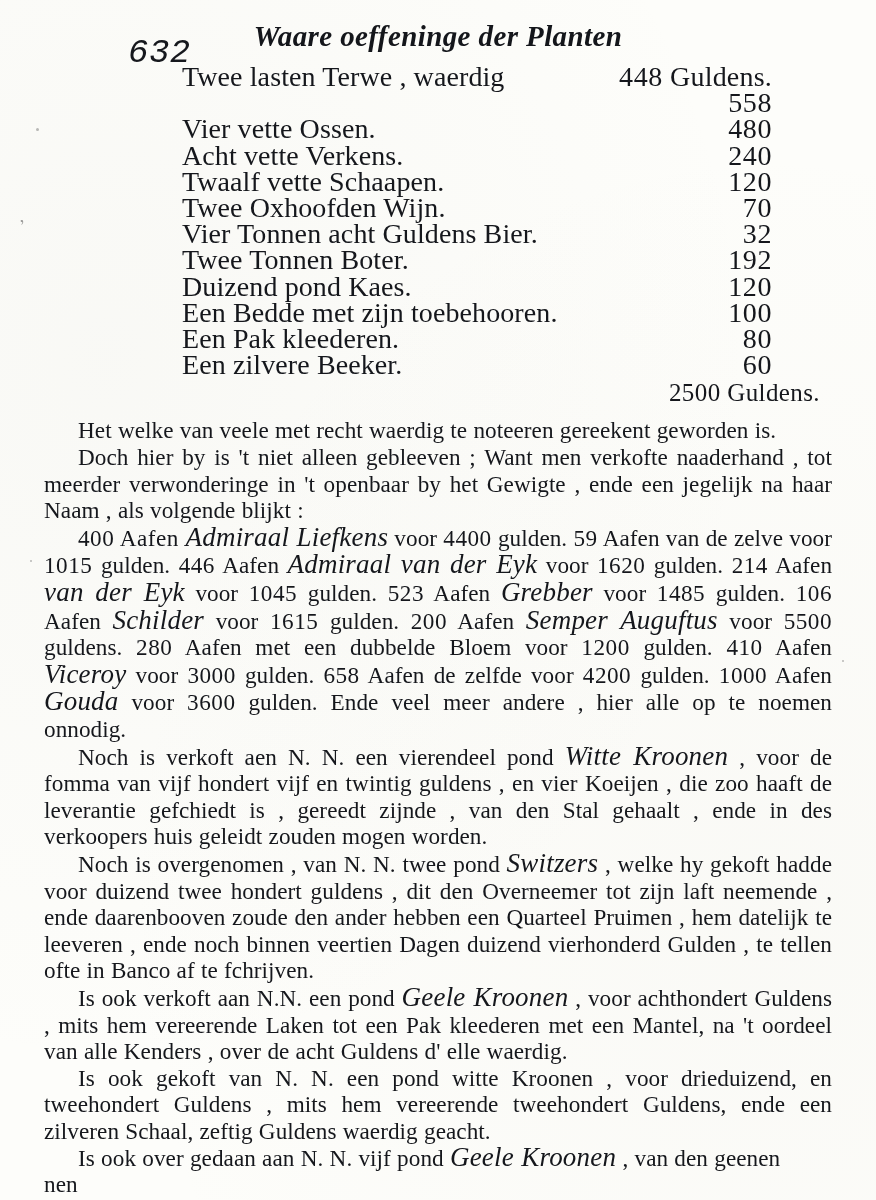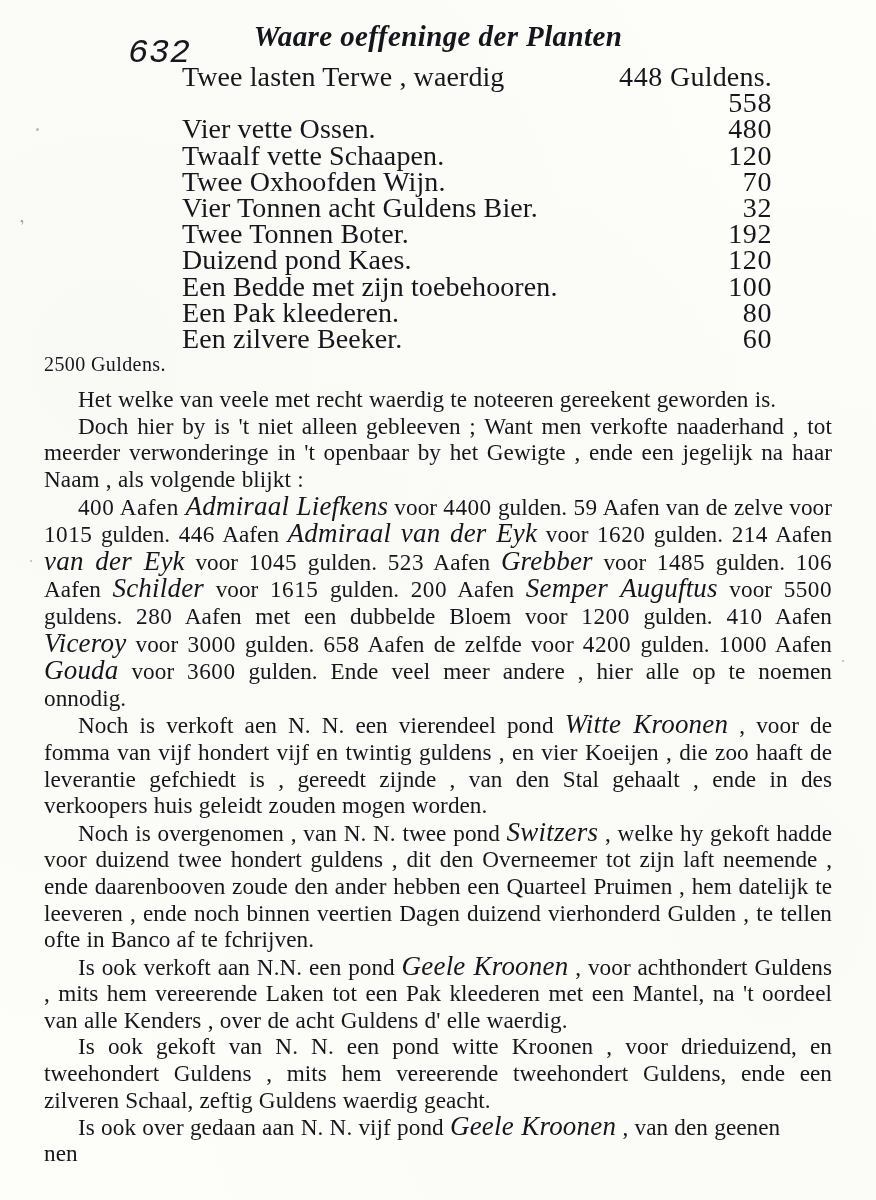--- a/index.html
+++ b/index.html
@@ -80,22 +80,23 @@
   .ledger-amount {
     flex: 0 0 auto;
     text-align: right;
     letter-spacing: 0.6px;
   }
   .ledger-amount .unit {
     letter-spacing: 0.2px;
   }
   .ledger-total {
     display: flex;
+    justify-content: flex-end;
     padding: 1px 12px 0 0;
-    font-size: 20px;
+    font-size: 25px;
     letter-spacing: 0.4px;
   }
 
   
   .prose {
     margin-top: 10px;
     font-size: 23.2px;
     line-height: 26.6px;
     text-align: justify;
     letter-spacing: 0.05px;
@@ -153,20 +154,25 @@
         <span class="ledger-amount">448<span class="unit"> Guldens.</span></span>
       </div>
       <div class="ledger-row">
         <span class="ledger-spacer"></span>
         <span class="ledger-amount">558</span>
       </div>
       <div class="ledger-row">
         <span class="ledger-item">Vier vette Ossen.</span>
         <span class="ledger-spacer"></span>
         <span class="ledger-amount">480</span>
+      </div>
+      <div class="ledger-row">
+        <span class="ledger-item">Acht vette Verkens.</span>
+        <span class="ledger-spacer"></span>
+        <span class="ledger-amount">240</span>
       </div>
       <div class="ledger-row">
         <span class="ledger-item">Twaalf vette Schaapen.</span>
         <span class="ledger-spacer"></span>
         <span class="ledger-amount">120</span>
       </div>
       <div class="ledger-row">
         <span class="ledger-item">Twee Oxhoofden Wijn.</span>
         <span class="ledger-spacer"></span>
         <span class="ledger-amount">70</span>

